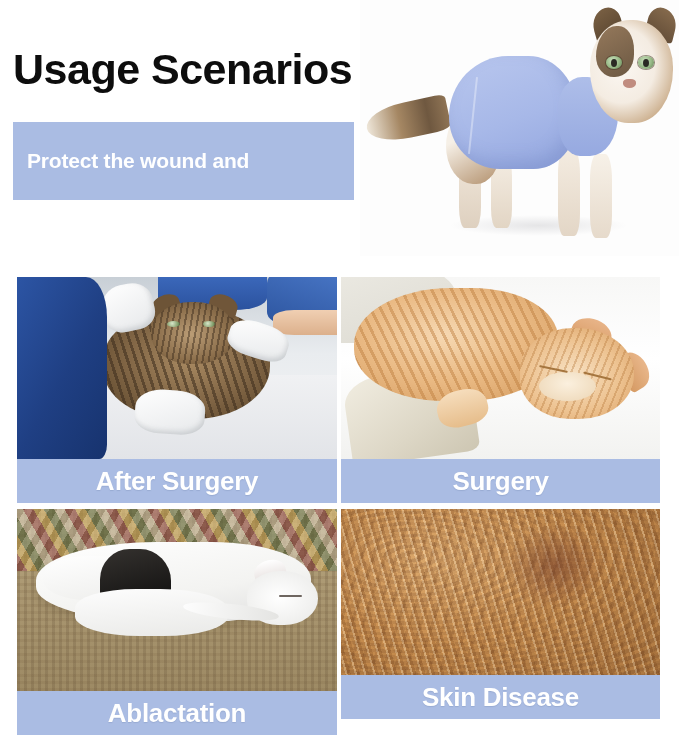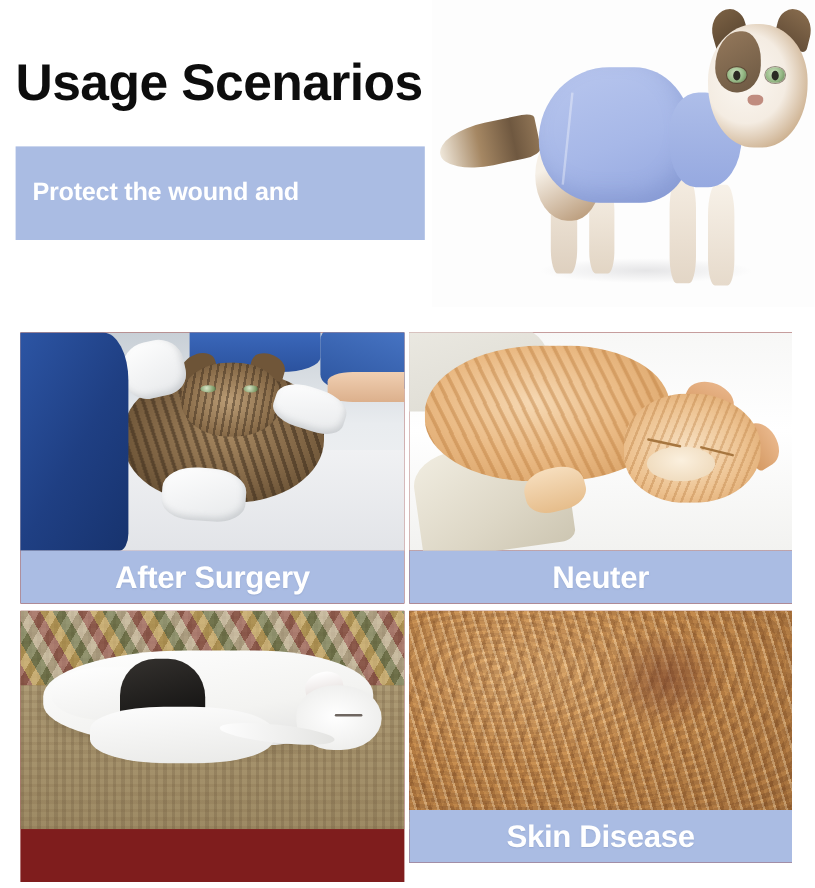--- a/index.html
+++ b/index.html
@@ -63,21 +63,21 @@
     width: 319px;
     height: 256px;
     background: #ffffff;
     overflow: hidden;
   }
 
   
   .tile {
     position: absolute;
     overflow: hidden;
-    background: #7f1d1d;
+    background: #404040;
   }
   .tile-r1c1 { left: 17px;  top: 277px; width: 320px; height: 226px; }
   .tile-r1c2 { left: 341px; top: 277px; width: 319px; height: 226px; }
   .tile-r2c1 { left: 17px;  top: 509px; width: 320px; height: 226px; }
   .tile-r2c2 { left: 341px; top: 509px; width: 319px; height: 210px; }
 
   .tile-photo {
     position: absolute;
     left: 0; top: 0; right: 0;
     height: 182px;
@@ -377,40 +377,43 @@
         <div class="ng-ear-l"></div>
         <div class="ng-ear-r"></div>
         <div class="ng-head"></div>
         <div class="ng-muzzle"></div>
         <div class="ng-eye ng-eye-l"></div>
         <div class="ng-eye ng-eye-r"></div>
         <div class="ng-paw"></div>
       </div>
     </div>
     <div class="tile-label">
-      <span>Neuter</span>
+      <span>Surgery</span>
     </div>
   </div>
 
   <div class="tile tile-r2c1">
     <div class="tile-photo">
       <div class="scene">
         <div class="ab-rug"></div>
         <div class="ab-kilim"></div>
         <div class="ab-kilim2"></div>
         <div class="ab-mom"></div>
         <div class="ab-mom-ear"></div>
         <div class="ab-mom-head"></div>
         <div class="ab-mom-eye"></div>
         <div class="ab-k-white1"></div>
         <div class="ab-k-black"></div>
         <div class="ab-k-white2"></div>
         <div class="ab-k-tail"></div>
       </div>
     </div>
+    <div class="tile-label">
+      <span>Ablactation</span>
+    </div>
   </div>
 
   <div class="tile tile-r2c2">
     <div class="tile-photo">
       <div class="scene">
         <div class="sd-fur"></div>
         <div class="sd-wave"></div>
         <div class="sd-dark"></div>
       </div>
     </div>

